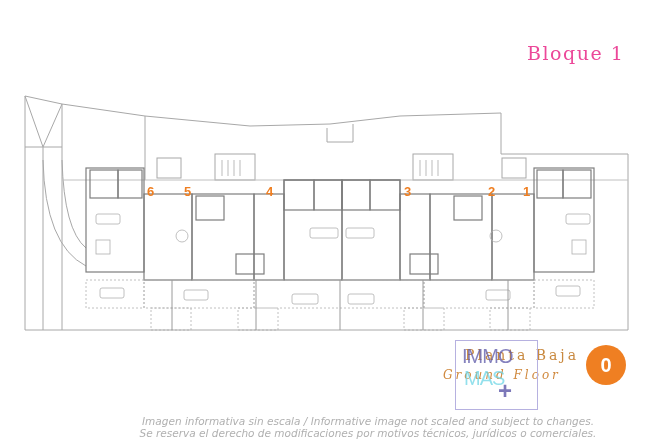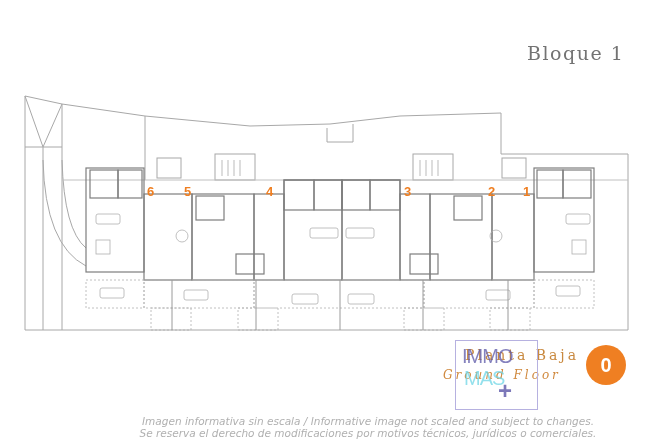--- a/index.html
+++ b/index.html
@@ -1,17 +1,17 @@
 <!DOCTYPE html>
 <html><head>
 <meta charset="utf-8">
 <style>
   html, body { margin: 0; padding: 0; background: #ffffff; }
   body { width: 648px; height: 439px; position: relative; overflow: hidden; font-family: "DejaVu Sans", sans-serif; }
-  .title { position: absolute; left: 527px; top: 42px; font-size: 19px; letter-spacing: 1.5px; color: #737373; font-family: "DejaVu Serif", serif; }
+  .title { position: absolute; left: 527px; top: 42px; font-size: 19px; letter-spacing: 1.5px; color: #ec4899; font-family: "DejaVu Serif", serif; }
   .plan { position: absolute; left: 0; top: 0; }
   .unit-label { position: absolute; font-size: 13px; font-weight: bold; color: #ef7f22; font-family: "Liberation Sans", sans-serif; }
   .floor-name { position: absolute; left: 465px; top: 347px; font-size: 14px; letter-spacing: 3px; color: #c9893f; font-family: "DejaVu Serif", serif; }
   .floor-name-en { position: absolute; left: 443px; top: 368px; font-size: 12px; letter-spacing: 3px; color: #d0893e; font-style: italic; font-family: "DejaVu Serif", serif; }
   .badge { position: absolute; left: 586px; top: 345px; width: 40px; height: 40px; border-radius: 50%; background: #ef7f22; color: #fff; font-weight: bold; font-size: 20px; text-align: center; line-height: 40px; font-family: "Liberation Sans", sans-serif; }
   .watermark { position: absolute; left: 455px; top: 340px; width: 83px; height: 70px; border: 1.5px solid #b6b1e0; box-sizing: border-box; }
   .wm-top { position: absolute; left: 6px; top: 4px; font-size: 20px; color: #5c57a8; opacity: 0.75; letter-spacing: -1px; font-family: "Liberation Sans", sans-serif; }
   .wm-bot { position: absolute; left: 8px; top: 26px; font-size: 20px; color: #6fd6e6; opacity: 0.75; letter-spacing: -1px; font-family: "Liberation Sans", sans-serif; }
   .wm-plus { position: absolute; left: 42px; top: 36px; font-size: 24px; color: #5c57a8; opacity: 0.8; font-weight: bold; font-family: "Liberation Sans", sans-serif; }
   .disclaimer { position: absolute; left: 0; width: 648px; text-align: center; font-size: 10.5px; font-style: italic; color: #b0b0b0; font-family: "DejaVu Sans", sans-serif; padding-left: 44px; }

